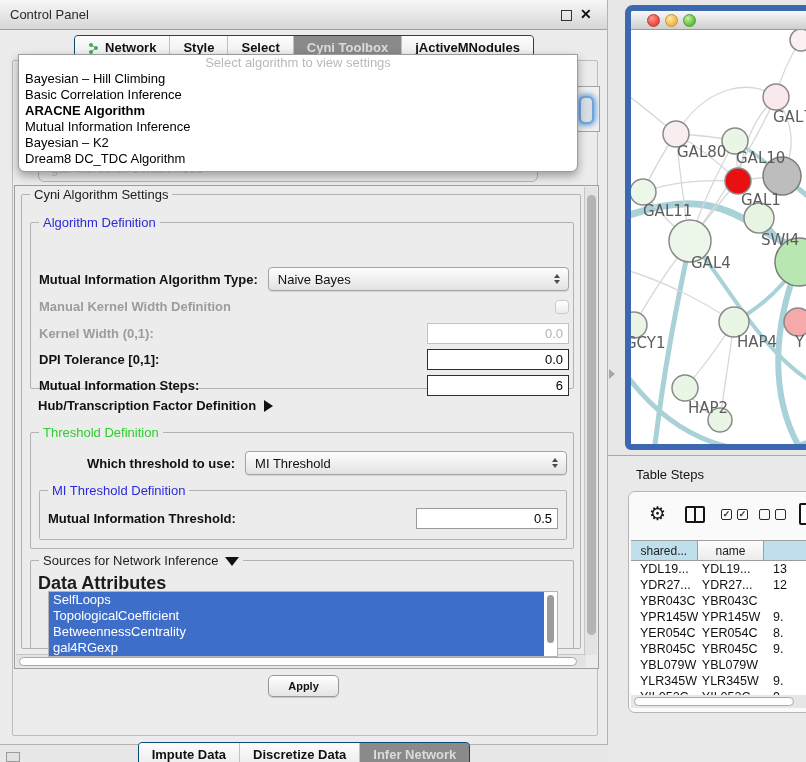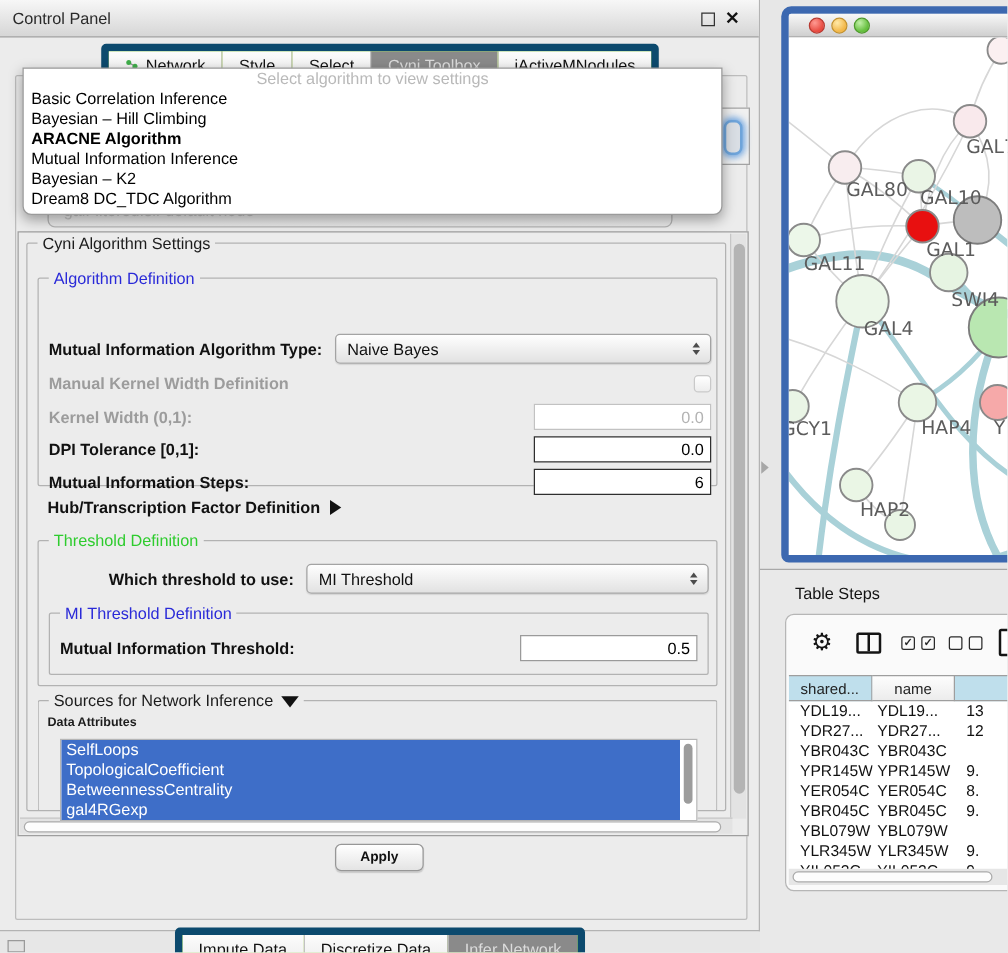--- a/index.html
+++ b/index.html
@@ -9,21 +9,21 @@
 
   
   .control-panel { position:absolute; left:0; top:0; width:608px; height:745px; background:#ececec; border-right:1px solid #b3b3b3; border-bottom:1px solid #b3b3b3; }
   .cp-titlebar { position:absolute; left:0; top:0; width:100%; height:30px; background:linear-gradient(#f7f7f7,#d6d6d6); border-bottom:1px solid #9f9f9f; }
   .cp-title { position:absolute; left:10px; top:7px; font-size:13px; color:#2a2a2a; }
   .float-btn { position:absolute; left:561px; top:10px; width:11px; height:11px; border:1.5px solid #333; background:transparent; cursor:default; }
   .close-btn { position:absolute; left:580px; top:6px; font-weight:bold; font-size:14px; color:#111; }
 
   
   .tabs-row { position:absolute; left:0; top:35px; width:608px; text-align:center; }
-  .tabbar { display:inline-flex; border:6px solid #0c4a6e; border-radius:4px; background:#bef264; overflow:hidden; box-shadow:0 1px 1px rgba(0,0,0,.12); }
+  .tabbar { display:inline-flex; border:1px solid #0c4a6e; border-radius:4px; background:#3b82f6; overflow:hidden; box-shadow:0 1px 1px rgba(0,0,0,.12);font-weight:bold; }
   .tab { padding:0 13px; height:23px; line-height:23px; font-size:13px; color:#111; border-left:1px solid #c2c2c2; display:flex; align-items:center; gap:5px; background:linear-gradient(#fcfcfc,#ececec); }
   .tab:first-child { border-left:none; }
   .tab.selected { background:#8a8a8a; color:#dcdcdc; }
   .net-ic { width:12px; height:12px; display:inline-block; }
 
   
   .content-frame { position:absolute; left:12px; top:60px; width:586px; height:676px; border:1px solid #bdbdbd; background:#ececec; border-radius:2px; }
 
   
   .ghost-combo { position:absolute; left:38px; top:156px; width:500px; height:26px; border:1px solid #b5b5b5; border-radius:6px; background:linear-gradient(#fafafa,#e8e8e8); color:#c6c6c6; line-height:24px; padding-left:12px; z-index:2; }
@@ -61,21 +61,21 @@
   .tfield.disabled { border:1px solid #c2c2c2; color:#b3b3b3; }
   .tfield.strong { border:1.5px solid #2e2e2e; color:#000; }
   .tfield.mid { border:1px solid #9a9a9a; color:#000; }
 
   .mac-checkbox { width:14px; height:14px; border:1px solid #c9c9c9; border-radius:3.5px; background:linear-gradient(#ffffff,#ededed); }
 
   .hub-row { position:absolute; left:36px; top:395px; display:flex; align-items:center; gap:8px; font-weight:bold; font-size:13px; color:#111; }
   .tri-right { width:0; height:0; border-top:6px solid transparent; border-bottom:6px solid transparent; border-left:9px solid #111; }
   .tri-down { width:0; height:0; border-left:7px solid transparent; border-right:7px solid transparent; border-top:9px solid #111; display:inline-block; margin-left:6px; vertical-align:-1px; }
 
-  .attr-label { position:absolute; left:36px; top:568px; font-weight:bold; font-size:10px; }
+  .attr-label { position:absolute; left:36px; top:568px; font-weight:bold; font-size:18px; }
   .attr-list { position:absolute; left:46px; top:586px; width:510px; height:66px; background:#fff; border:1px solid #b5b5b5; overflow:hidden; }
   .attr-item { height:16px; line-height:16px; width:calc(100% - 13px); background:#3e6ec8; color:#fff; font-size:13px; padding-left:4px; white-space:nowrap; }
   .attr-scroll { position:absolute; right:3px; top:3px; width:7px; height:48px; background:#9c9c9c; border-radius:4px; }
 
   .apply-btn { position:absolute; left:268px; top:675px; width:71px; height:22px; border:1px solid #979797; border-radius:5px; background:linear-gradient(#ffffff,#e4e4e4); font-size:11px; font-weight:bold; color:#111; text-align:center; line-height:20px; box-shadow:0 1px 1px rgba(0,0,0,.15); }
 
   .bottom-tabs-row { position:absolute; left:0; top:707px; width:608px; text-align:center;margin-top:35px; }
 
   
   .corner-icon { position:absolute; left:6px; top:752px; width:14px; height:10px; border:1.5px solid #9a9a9a; background:#e2e2e2; }
@@ -157,22 +157,22 @@
     <div class="content-frame"></div>
 
     <div class="ghost-combo">galFiltered.sif default node</div>
     <div class="ghost-stepper-box">
       <div class="ghost-stepper"></div>
     </div>
 
     <div class="dd-popup">
       <div class="dd-placeholder">Select algorithm to view settings</div>
       <div id="dd-items">
+          <div class="dd-item">Bayesian – Hill Climbing</div>
           <div class="dd-item">Basic Correlation Inference</div>
-          <div class="dd-item">Bayesian – Hill Climbing</div>
           <div class="dd-item bold">ARACNE Algorithm</div>
           <div class="dd-item">Mutual Information Inference</div>
           <div class="dd-item">Bayesian – K2</div>
           <div class="dd-item">Dream8 DC_TDC Algorithm</div>
         </div>
     </div>
 
     <div class="scrollpane">
       <div class="vscroll">
           <div class="vthumb"></div>

